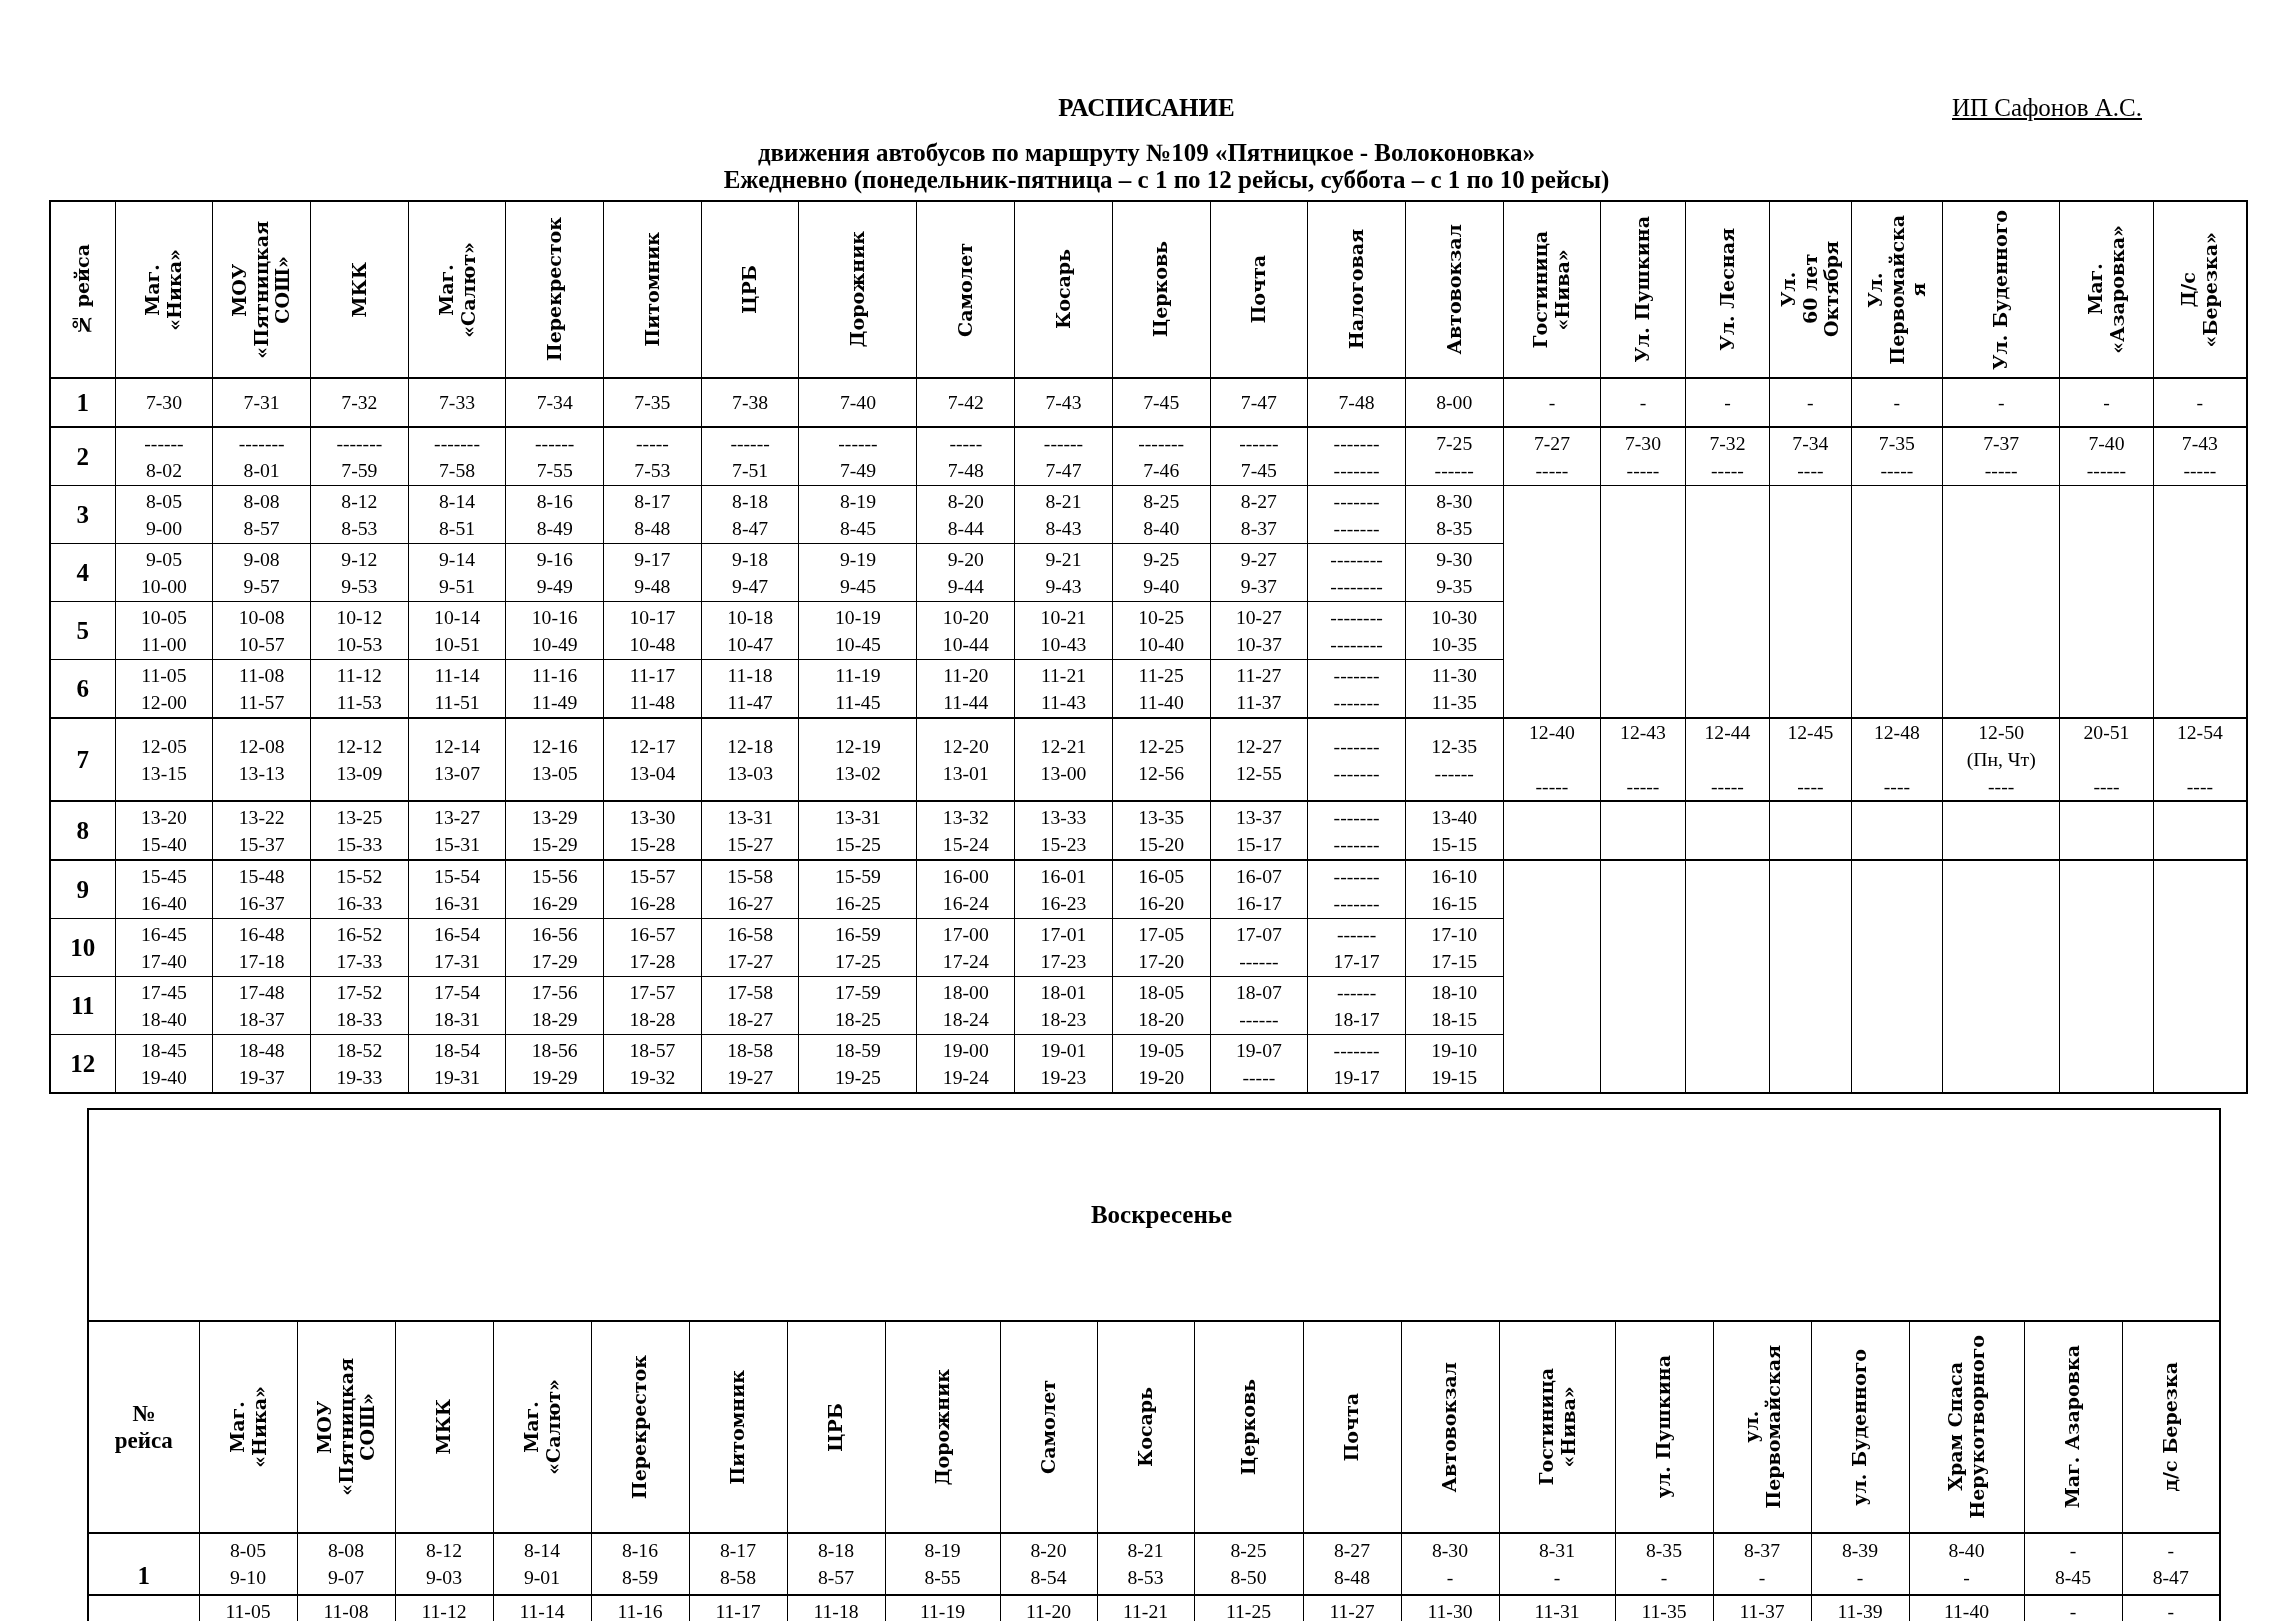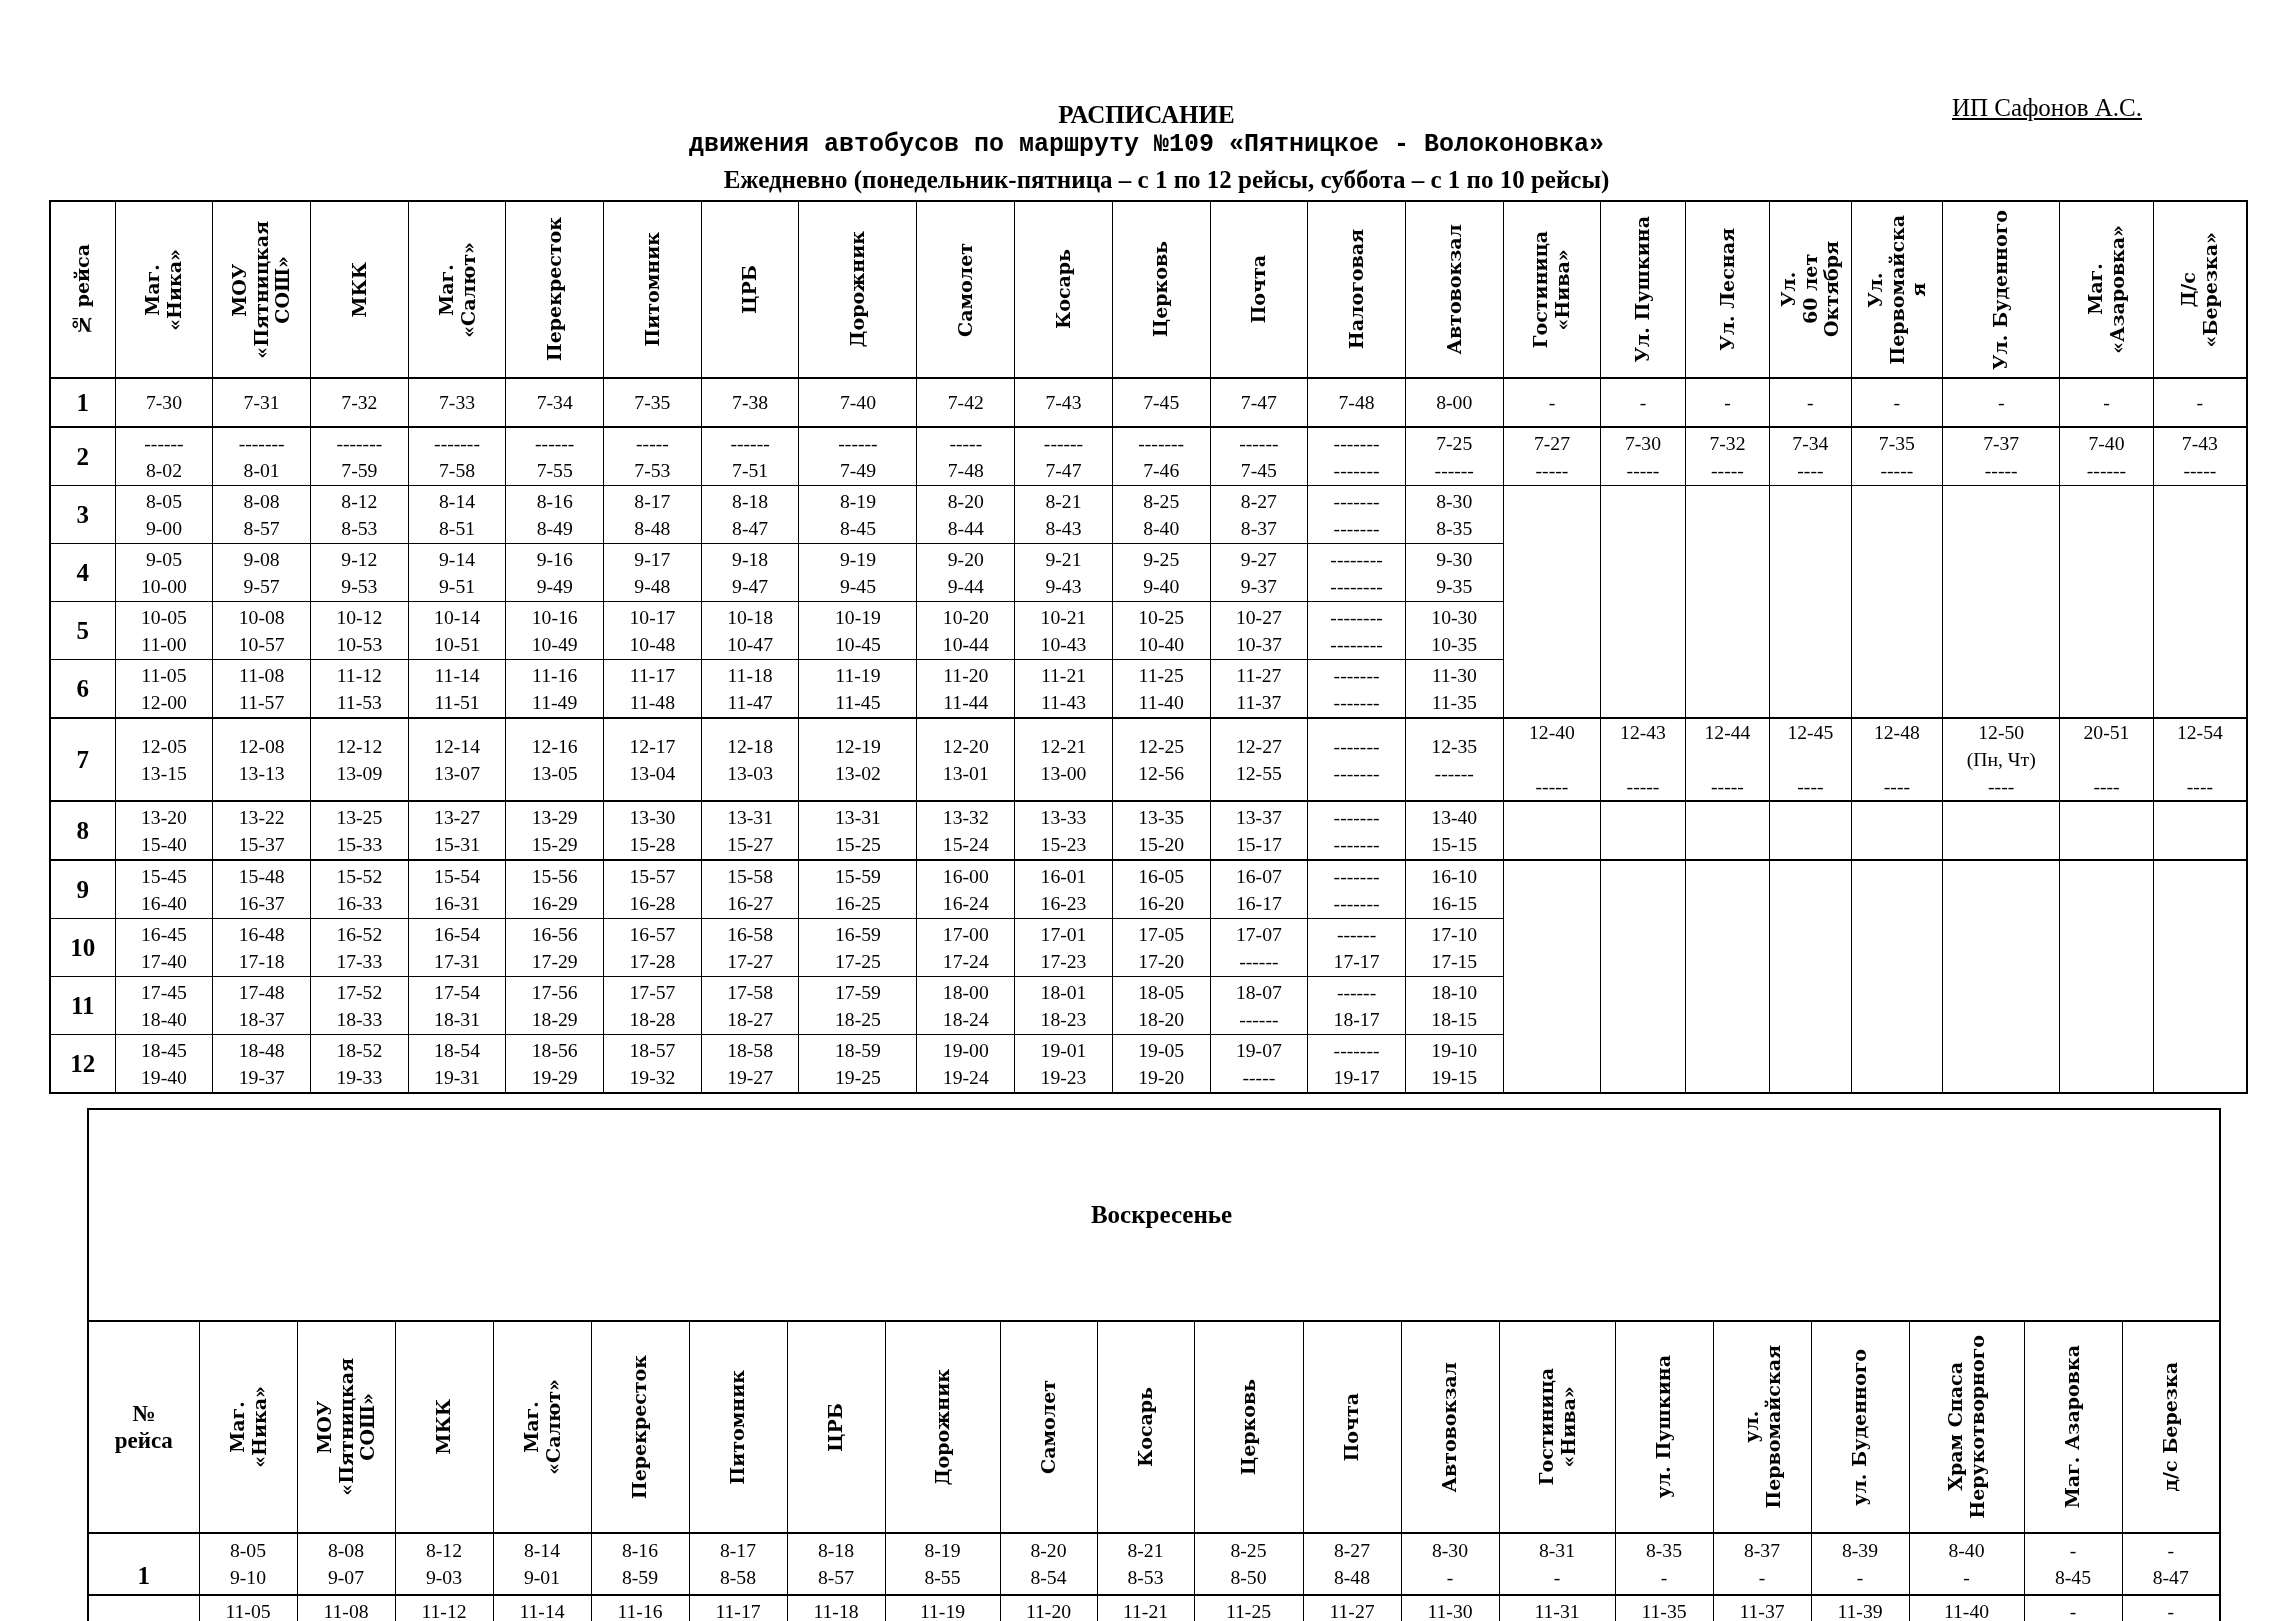--- a/index.html
+++ b/index.html
@@ -1,20 +1,20 @@
 <!DOCTYPE html>
 <html style="font-size:14.3px"><head>
 <meta charset="utf-8">
 <style>
   html, body { margin: 0; padding: 0; background: #ffffff; }
   body { width: 2293px; height: 1621px; position: relative; overflow: hidden;
          font-family: "Liberation Serif", "DejaVu Serif", serif; color: #000; }
   .hdr { position: absolute; left: 0; width: 2293px; text-align: center; font-weight: bold; font-size: 25px; line-height: 30px; }
-  #title { top: 100px; }
-  #subtitle { top: 130px; font-family: Liberation Mono, monospace; }
+  #title { top: 93px; }
+  #subtitle { top: 138px; }
   #schedule-note { top: 165px; margin-left: 20px; }
   #operator { position: absolute; top: 93px; left: 1952px; font-size: 25px; line-height: 30px; text-decoration: underline; }
 
   table { border-collapse: collapse; position: absolute; table-layout: fixed; }
   td, th { border: 1.3px solid #000; text-align: center; vertical-align: middle; padding: 0; }
   #weekday-table { left: 49px; top: 200px; width: 2199px; border: 2.7px solid #000; }
   #weekday-table thead th { height: 175px; border-bottom: 2.7px solid #000; }
   #sunday-table { left: 87px; top: 1108px; width: 2121px; border: 2.7px solid #000; }
   #sunday-table thead th { height: 210px; border-bottom: 2.7px solid #000; }
   .vhead { writing-mode: vertical-rl; transform: rotate(180deg); font-family: "DejaVu Serif", serif;

